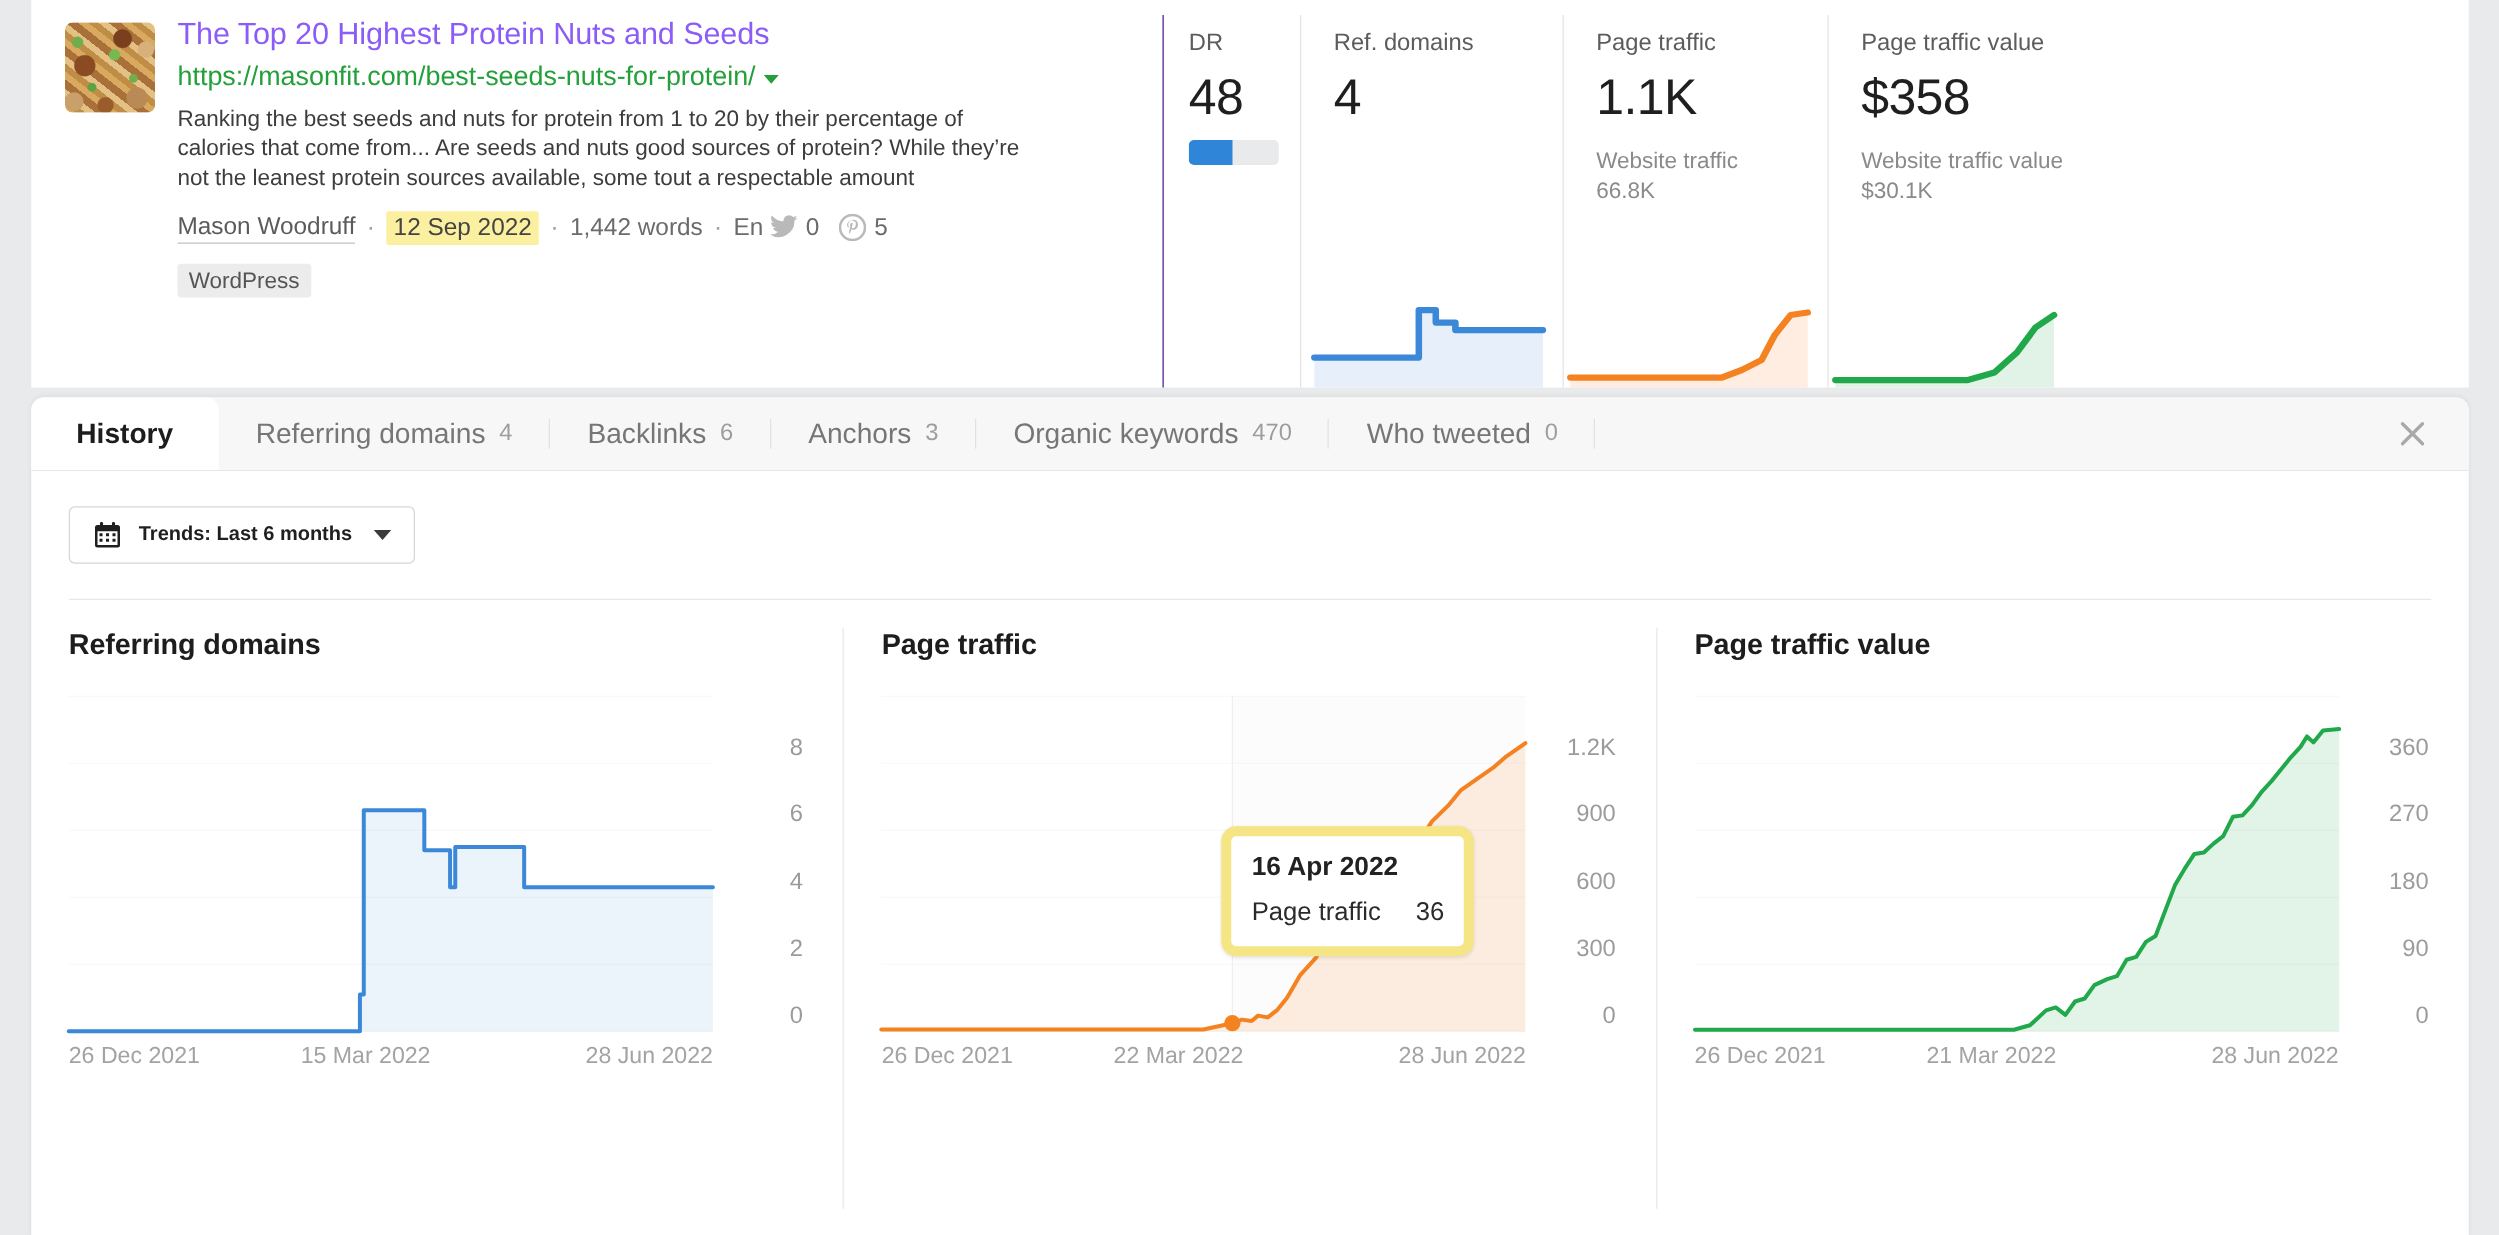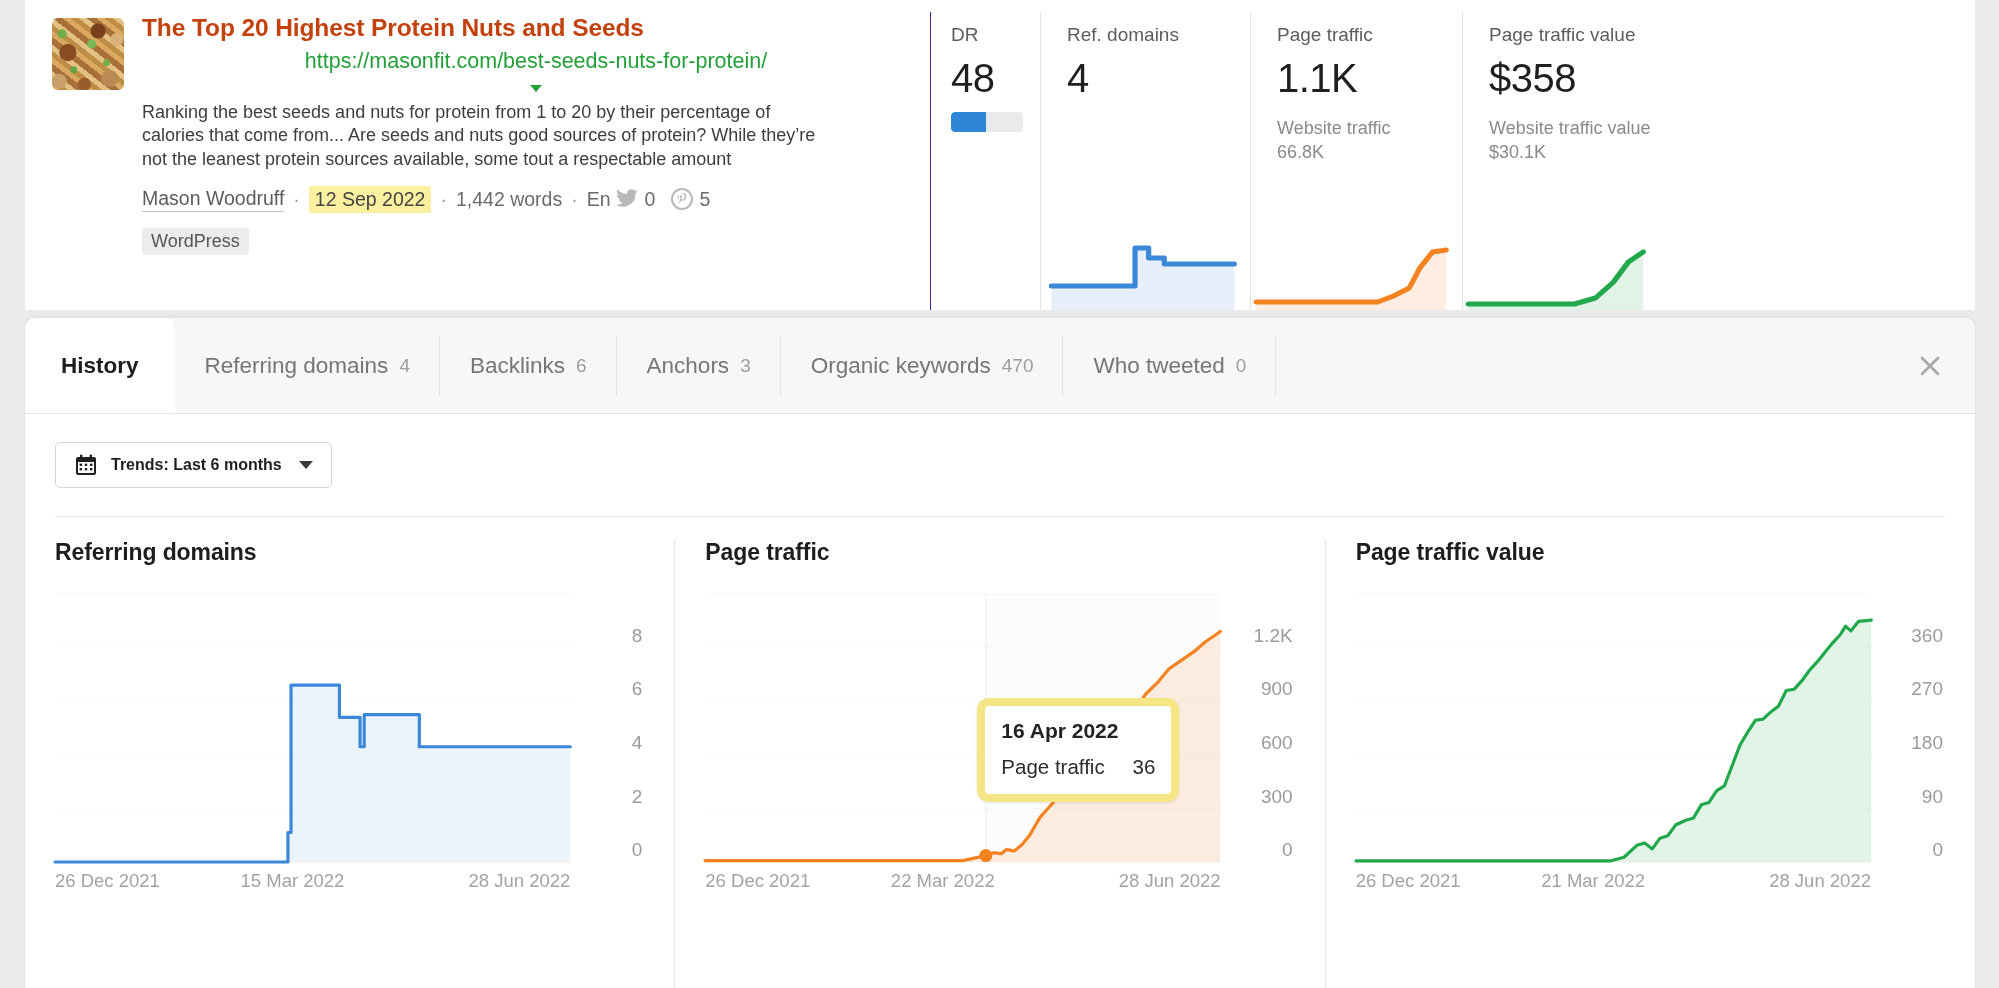--- a/index.html
+++ b/index.html
@@ -35,26 +35,26 @@
       radial-gradient(circle at 10% 88%, #caa06a 0 7px, transparent 8px),
       radial-gradient(circle at 45% 92%, #9b5c2b 0 6px, transparent 7px),
       radial-gradient(circle at 90% 30%, #d8b07a 0 6px, transparent 7px),
       repeating-linear-gradient(38deg, #d9a95f 0 5px, #c08d46 5px 10px, #e3c083 10px 15px, #a9703a 15px 21px);
     background-color: #c79a58;
     overflow: hidden;
   }
   #result-text { flex: 1; min-width: 0; }
   #res-title {
     display: block;
-    font-size: 24.5px; font-weight: bold; color: #c2410c;
+    font-size: 24.5px; font-weight: normal; color: #8b5cf6;
     letter-spacing: -0.1px; line-height: 1.18;
     text-decoration: none;
   }
   #url-row {
-    margin-top: 6px; display: flex; align-items: center; gap: 7px; flex-direction: column;
+    margin-top: 6px; display: flex; align-items: center; gap: 7px;
   }
   #res-url {
     font-size: 21.5px; color: #23a03a; line-height: 1.2;
     text-decoration: none;
   }
   #url-caret {
     width: 0; height: 0; border-left: 6px solid transparent;
     border-right: 6px solid transparent; border-top: 7px solid #23a03a;
     margin-top: 3px;
   }
@@ -124,21 +124,21 @@
 
   
   #panel {
     position: absolute; left: 25px; top: 318px;
     width: 1950px; height: 680px;
     background: #ffffff;
     border-radius: 10px;
     box-shadow: 0 -1px 4px rgba(0,0,0,.06);
   }
   #tabs {
-    position: relative; height: 96px;
+    position: relative; height: 59px;
     background: #f7f7f7;
     border-radius: 10px 10px 0 0;
     display: flex; align-items: stretch;
     border-bottom: 1px solid #e6e6e6;
   }
   .tab {
     display: flex; align-items: center; gap: 11px;
     padding: 0 30px; position: relative;
     font-size: 22.5px; color: #767676; cursor: pointer;
     white-space: nowrap;

